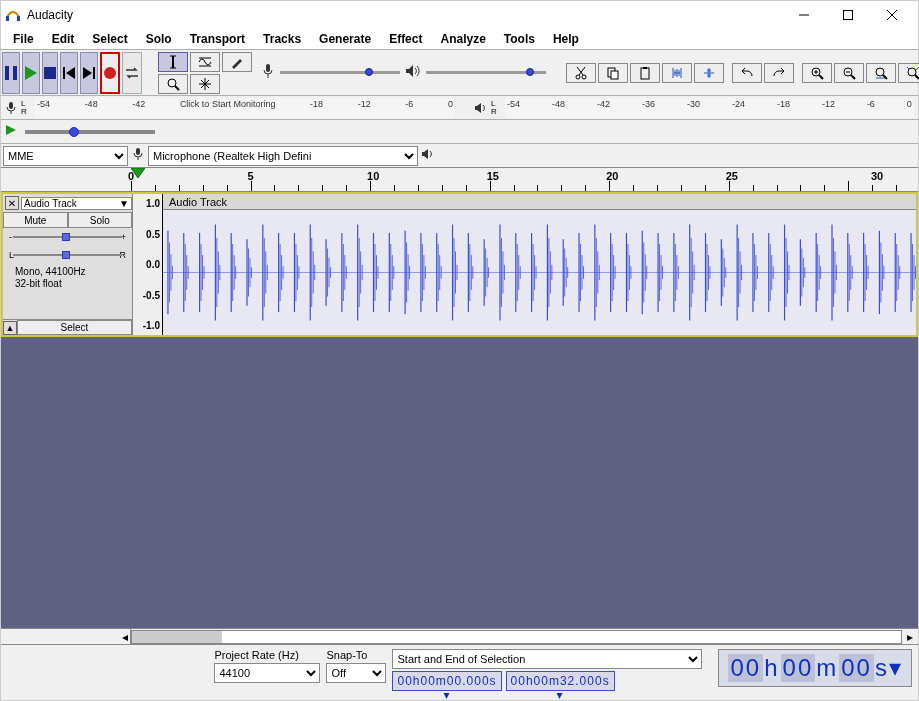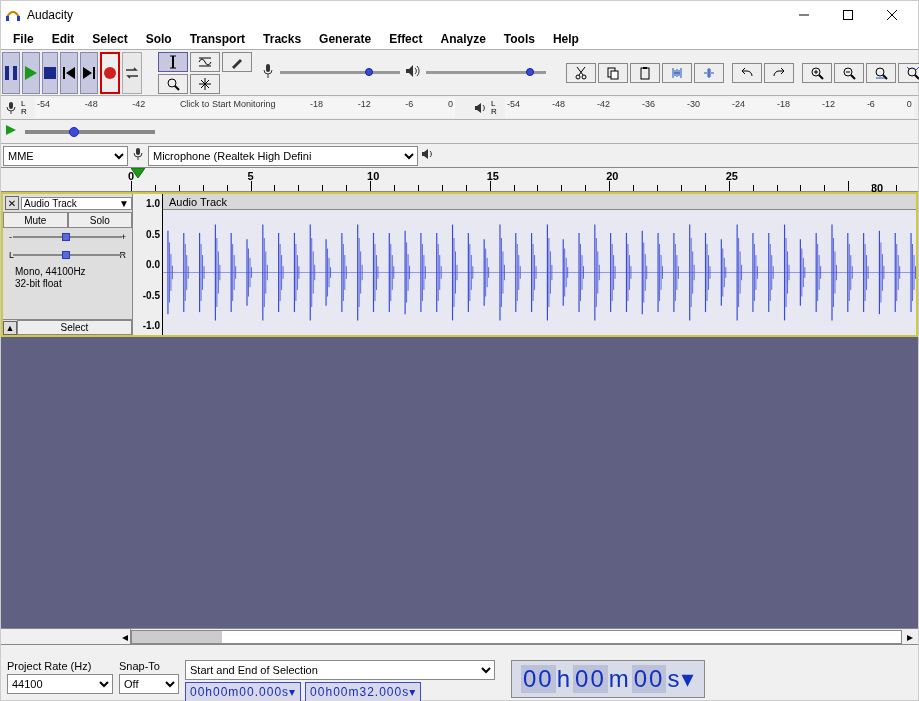--- a/index.html
+++ b/index.html
@@ -75,25 +75,25 @@
 .wavearea .label { position:absolute; top:0; left:0; right:0; height:16px; background:#d8d8d8; border-bottom:1px solid #888; padding-left:6px; font-size:11px; display:flex; align-items:center;}
 .wavearea svg { position:absolute; top:16px; left:0; width:100%; height:calc(100% - 16px);}
 
 
 .hscroll { height:16px; background:#f0f0f0; border-top:1px solid #888; display:flex; align-items:center;}
 .hscroll .spacer { width:130px; border-right:1px solid #888; height:100%; display:flex; align-items:center; justify-content:flex-end; padding-right:2px; padding-left:2px;}
 .hscroll .bar { flex:1; height:14px; background:#fff; border:1px solid #888; position:relative;}
 .hscroll .bar .thumb { position:absolute; left:0; top:0; bottom:0; width:90px; background:#ccc;}
 
 
-.selrow { height:56px; border-top:1px solid #888; background:#f0f0f0; display:flex; align-items:flex-start; padding:15px 6px; gap:6px;}
+.selrow { height:56px; border-top:1px solid #888; background:#f0f0f0; display:flex; align-items:flex-start; padding:4px 6px; gap:6px;justify-content:flex-end;}
 .selcol { display:flex; flex-direction:column; gap:2px;}
 .selcol label { font-size:11px; }
 .selcol select, .selcol input { font-size:11px; height:20px; border:1px solid #888; background:#fff;}
-.timedisp { font-family: "Courier New", monospace; background:#d8d8e8; border:1px solid #3b4bd8; padding:2px 4px; font-size:12px; letter-spacing:1px; color:#1030c0; height:20px; display:flex; align-items:center;}
+.timedisp { font-family: "Courier New", monospace; background:#d8d8e8; border:1px solid #3b4bd8; padding:2px 4px; font-size:12px; letter-spacing:1px; color:#1030c0; height:20px; display:flex; align-items:center;flex-direction:column;}
 .bigtime { font-family: "Courier New", monospace; font-size:24px; color:#1030c0; border:1px solid #888; padding:4px 8px; background:#d8dce8; letter-spacing:2px; margin-left:10px; display:flex; align-items:center;}
 .bigtime .dig { background:#bcc0d8; padding:0 2px; margin:0 1px;}
 
 
 .status { height:20px; border-top:1px solid #888; background:#f0f0f0; padding:0 6px; display:flex; align-items:center; font-size:11px;}
 
 
 .lvlslider { width:120px; height:3px; background:#999; position:relative; margin:0 5px;}
 .lvlslider .th { width:8px; height:8px; border-radius:50%; background:#3b4bd8; border:1px solid #1020a0; position:absolute; top:-3px;}
 
@@ -413,21 +413,21 @@
         <div class="major" style="left: 116.545px;">5</div>
         <div class="tickm" style="left: 119.545px;"></div>
         <div class="major" style="left: 236.091px;">10</div>
         <div class="tickm" style="left: 239.091px;"></div>
         <div class="major" style="left: 355.636px;">15</div>
         <div class="tickm" style="left: 358.636px;"></div>
         <div class="major" style="left: 475.182px;">20</div>
         <div class="tickm" style="left: 478.182px;"></div>
         <div class="major" style="left: 594.727px;">25</div>
         <div class="tickm" style="left: 597.727px;"></div>
-        <div class="major" style="left: 740px; margin-top: 12px;">30</div>
+        <div class="major" style="left: 740px;">30</div>
         <div class="tickm" style="left: 717.273px;"></div>
         <div class="tick" style="left: 0px;"></div>
         <div class="tick" style="left: 23.9091px;"></div>
         <div class="tick" style="left: 47.8182px;"></div>
         <div class="tick" style="left: 71.7273px;"></div>
         <div class="tick" style="left: 95.6364px;"></div>
         <div class="tick" style="left: 119.545px;"></div>
         <div class="tick" style="left: 143.455px;"></div>
         <div class="tick" style="left: 167.364px;"></div>
         <div class="tick" style="left: 191.273px;"></div>

